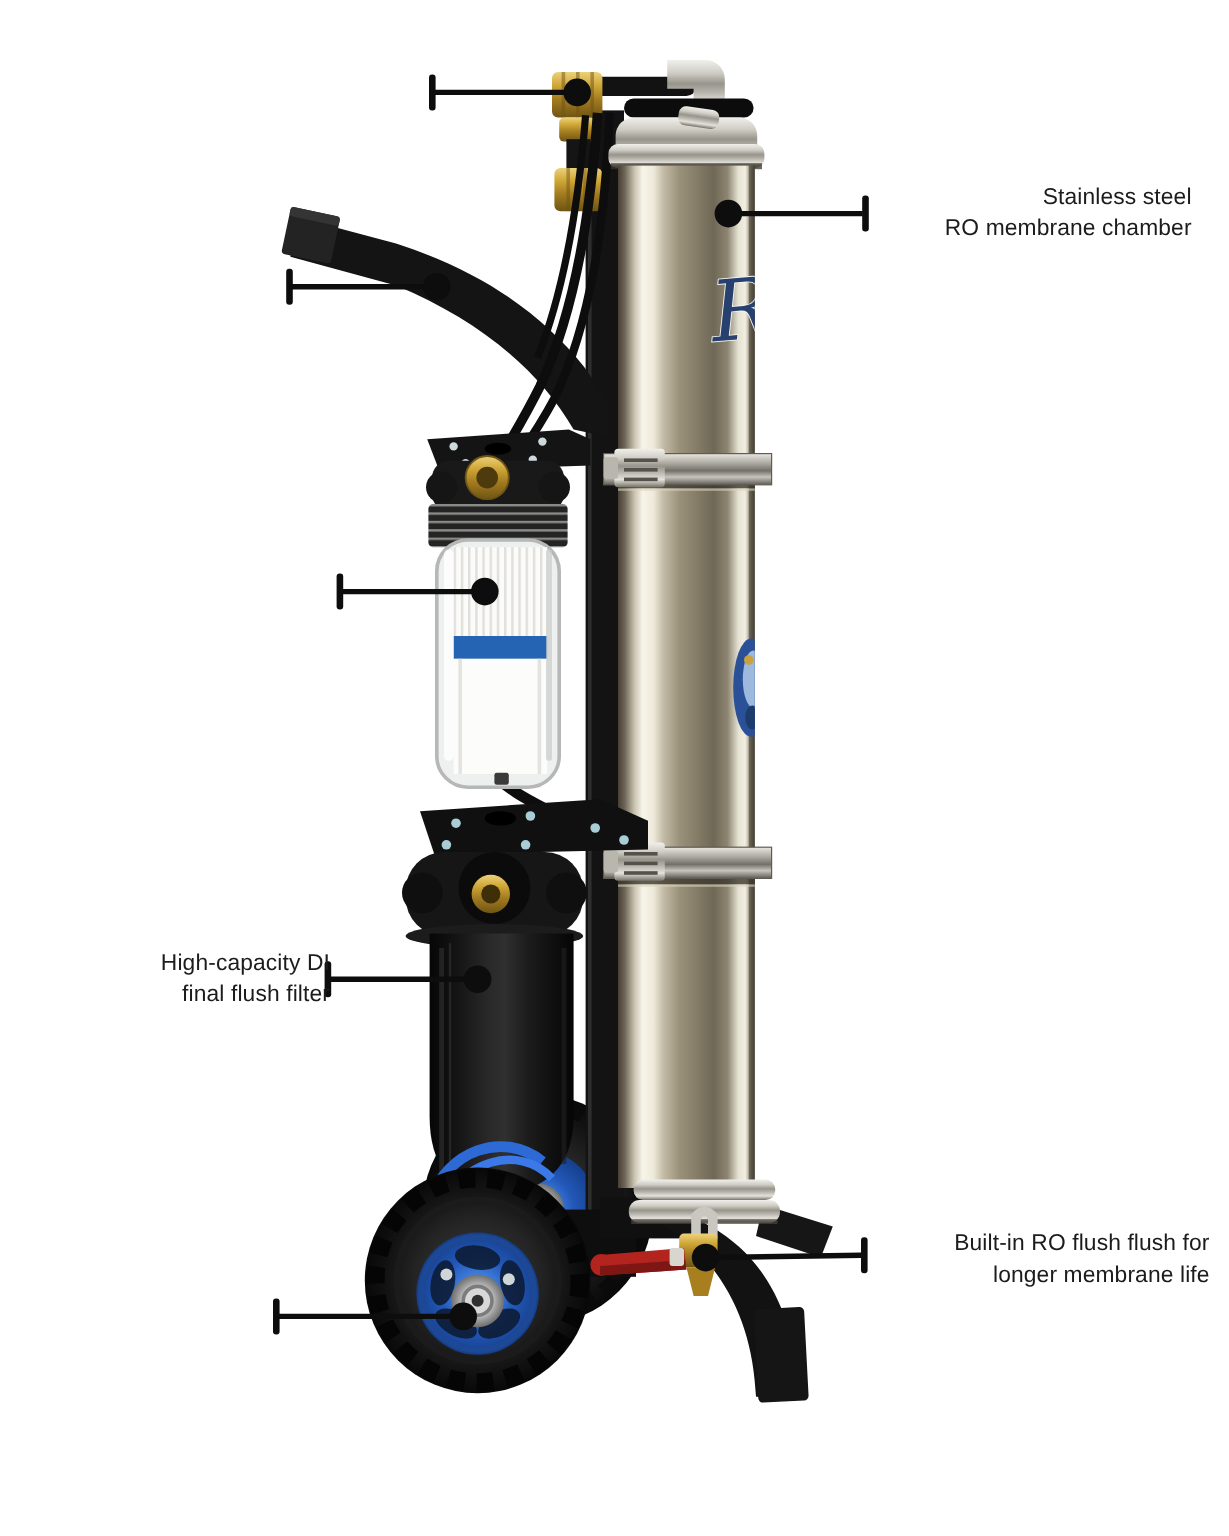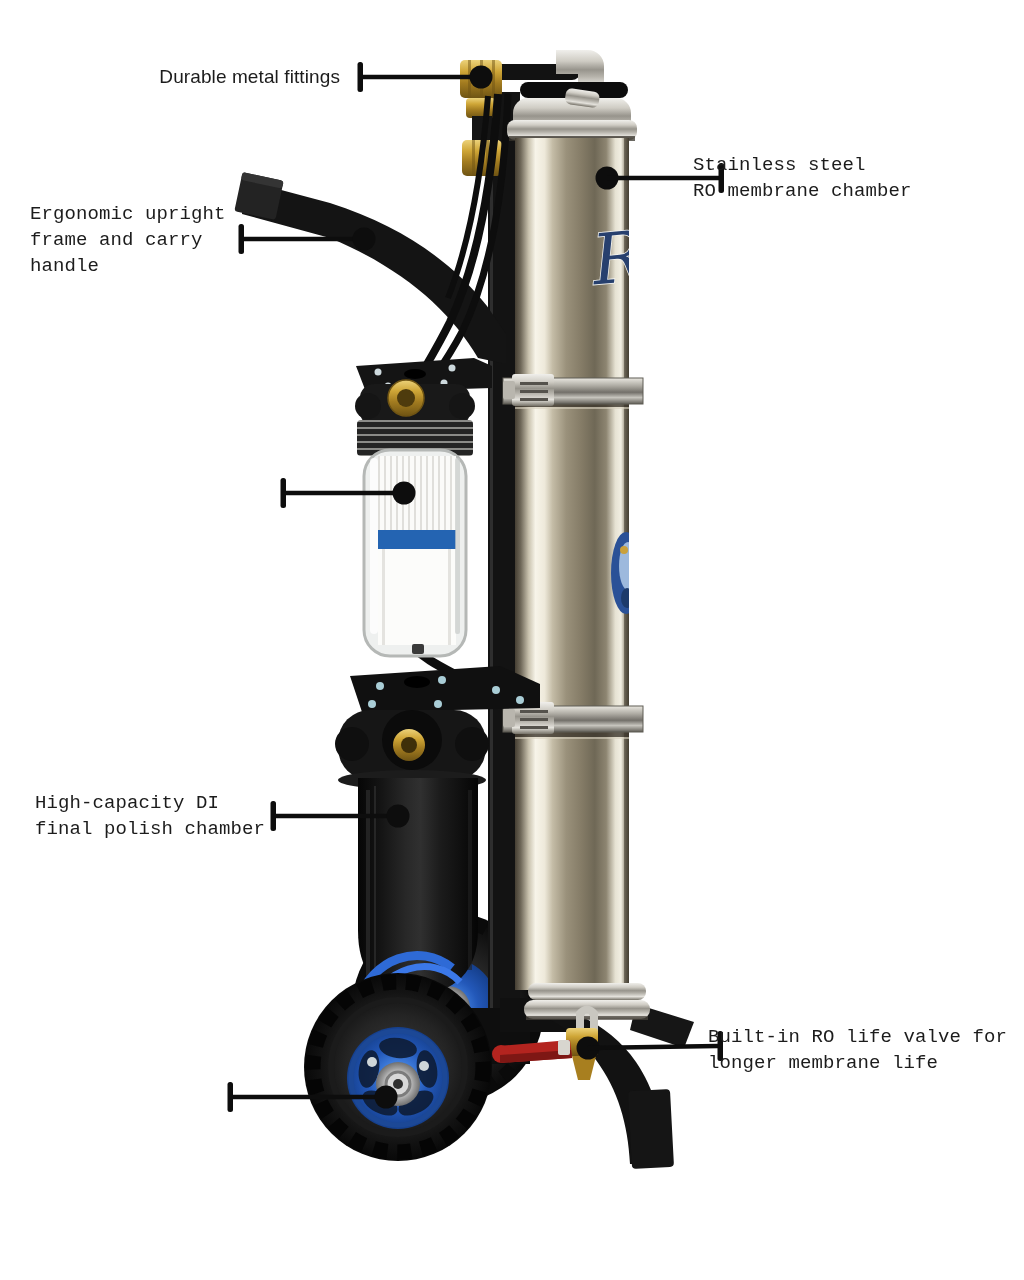--- a/index.html
+++ b/index.html
@@ -5,21 +5,21 @@
   html,body{margin:0;padding:0;background:#ffffff;}
   .stage{
     position:relative;width:1024px;height:1280px;background:#ffffff;
     font-family:"Liberation Sans",sans-serif;overflow:hidden;
   }
   .stage svg.art{position:absolute;left:0;top:0;}
   .callout{
     position:absolute;color:#1c1c1c;font-size:19px;line-height:26px;
     white-space:pre-line;letter-spacing:.1px;
   }
-  .callout.center{text-align:left;font-family:Liberation Mono, monospace;}
+  .callout.center{text-align:right;}
   .callout.right{text-align:right;}
 </style>
 </head>
 <body>
 
 <div class="stage">
 
   <svg class="art" width="1024" height="1280" viewBox="0 0 1024 1280" xmlns="http://www.w3.org/2000/svg">
     <defs>
       <linearGradient id="steelH" x1="0" y1="0" x2="1" y2="0">
@@ -323,29 +323,25 @@
         <circle cx="386" cy="1097" r="11.5" fill="#0d0d0d" stroke="none"></circle>
       </g>
       <g>
         <circle cx="588" cy="1048" r="11.5" fill="#0d0d0d" stroke="none"></circle>
         <line x1="588" y1="1048" x2="718" y2="1046" stroke-width="4.5"></line>
         <rect x="717.5" y="1031" width="5.5" height="30" rx="2.5" fill="#0d0d0d" stroke="none"></rect>
       </g>
     </g>
   </svg>
 
-  <div class="callout right" style="left:100px; top:64px;  width:240px;">Durable metal fittings</div>
 
   <div class="callout center" style="left:693px; top:152px; width:300px;">Stainless steel
 RO membrane chamber</div>
 
-  <div class="callout center" style="left:30px;  top:201px; width:250px;">Ergonomic upright
-frame and carry
-handle</div>
 
 
   <div class="callout center" style="left:35px;  top:790px; width:240px;">High-capacity DI
-final polish chamber</div>
-
-
-  <div class="callout center" style="left:708px; top:1024px; width:300px;">Built-in RO life valve for
+final flush filter</div>
+
+
+  <div class="callout center" style="left:708px; top:1024px; width:300px;">Built-in RO flush flush for
 longer membrane life</div>
 </div>
 
 </body></html>

